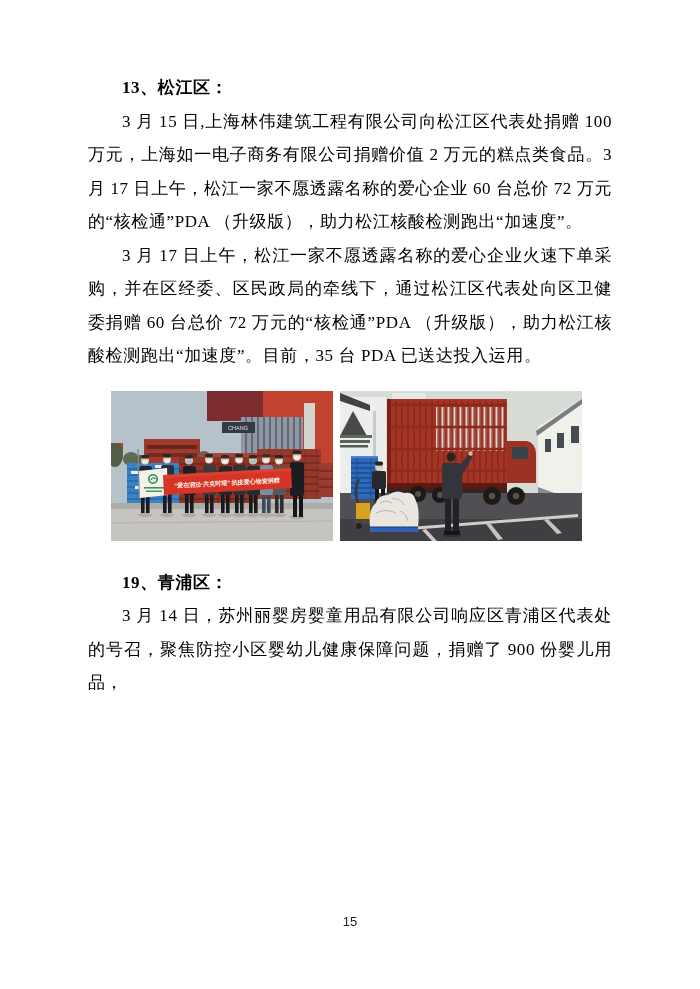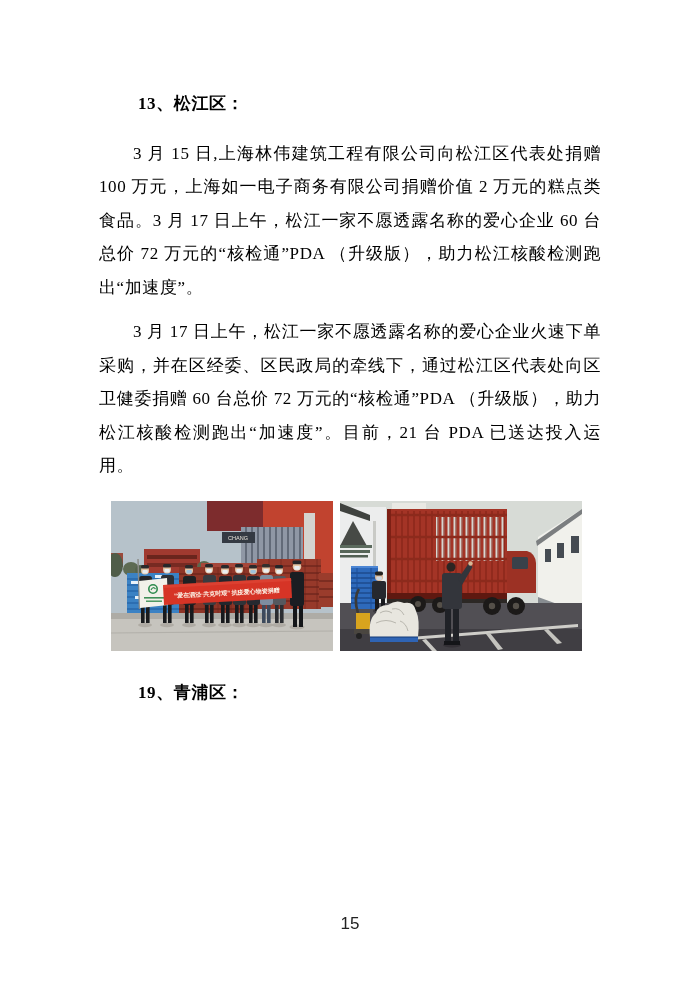--- a/index.html
+++ b/index.html
@@ -1,41 +1,41 @@
 <!DOCTYPE html>
 <html><head>
 <meta charset="utf-8">
 <style>
   html,body{margin:0;padding:0;}
   body{
     width:700px;height:989px;background:#ffffff;position:relative;overflow:hidden;
     font-family:"Liberation Serif","DejaVu Serif",serif;color:#000;
   }
   .content{position:absolute;left:88px;top:71px;width:524px;}
-  .heading{font-size:17px;font-weight:700;line-height:33.5px;margin:16px;text-indent:34px;letter-spacing:.6px;}
-  .para{font-size:17px;line-height:33.5px;margin:11px;text-align:justify;text-indent:34px;letter-spacing:.6px;}
+  .heading{font-size:17px;font-weight:700;line-height:33.5px;margin:0;text-indent:34px;letter-spacing:.6px;}
+  .para{font-size:17px;line-height:33.5px;margin:0;text-align:justify;text-indent:34px;letter-spacing:.6px;}
   .para b{font-weight:700;}
   .photo-row{display:flex;gap:7px;margin:18px 0 0 23px;}
   .photo{display:block;flex:0 0 auto;}
   .photo-left{width:222px;height:150px;}
   .photo-right{width:242px;height:150px;}
   .heading.after-photos{margin-top:25px;}
   .page-footer{
     position:absolute;top:914px;left:0;width:700px;text-align:center;
-    font-family:"Liberation Sans","DejaVu Sans",sans-serif;font-size:17px;color:#222;
+    font-family:"Liberation Sans","DejaVu Sans",sans-serif;font-size:13px;color:#222;
   }
 </style>
 </head>
 <body>
 
 <div class="content">
 
   <h3 class="heading">13、松江区：</h3>
   <p class="para">3 月 15 日,上海林伟建筑工程有限公司向松江区代表处捐赠 100 万元，上海如一电子商务有限公司捐赠价值 2 万元的糕点类食品。3 月 17 日上午，松江一家不愿透露名称的爱心企业 60 台总价 72 万元的“核检通”PDA （升级版），助力松江核酸检测跑出“加速度”。</p>
-  <p class="para">3 月 17 日上午，松江一家不愿透露名称的爱心企业火速下单采购，并在区经委、区民政局的牵线下，通过松江区代表处向区卫健委捐赠 60 台总价 72 万元的“核检通”PDA （升级版），助力松江核酸检测跑出“加速度”。目前，21 台 PDA 已送达投入运用。</p>
+  <p class="para">3 月 17 日上午，松江一家不愿透露名称的爱心企业火速下单采购，并在区经委、区民政局的牵线下，通过松江区代表处向区卫健委捐赠 60 台总价 72 万元的“核检通”PDA （升级版），助力松江核酸检测跑出“加速度”。目前，35 台 PDA 已送达投入运用。</p>
 
   <div class="photo-row">
 
     <svg class="photo photo-left" viewBox="0 0 222 150" xmlns="http://www.w3.org/2000/svg">
       <rect width="222" height="118" fill="#b6c2ca"></rect>
       <g>
         <rect x="0" y="52" width="12" height="14" fill="#9a4a3c"></rect>
         <rect x="33" y="48" width="56" height="24" fill="#a03a30"></rect>
         <rect x="36" y="54" width="50" height="4" fill="#5c2019" opacity=".8"></rect>
         <rect x="36" y="62" width="50" height="4" fill="#5c2019" opacity=".6"></rect>
@@ -271,15 +271,16 @@
         <rect x="112" y="140" width="8" height="4" fill="#141518"></rect>
         <rect x="102" y="72" width="20" height="36" rx="3" fill="#33353b"></rect>
         <polygon points="118,78 129,62 132.5,66 122,84" fill="#33353b"></polygon>
         <circle cx="130.5" cy="62.5" r="2.2" fill="#d9b896"></circle>
         <circle cx="111" cy="66" r="4.5" fill="#2b2522"></circle>
       </g>
     </svg>
   </div>
 
   <h3 class="heading after-photos">19、青浦区：</h3>
+  <p class="para">3 月 14 日，苏州丽婴房婴童用品有限公司响应区青浦区代表处的号召，聚焦防控小区婴幼儿健康保障问题，捐赠了 900 份婴儿用品，</p>
 </div>
 
 <div class="page-footer">15</div>
 
 </body></html>

